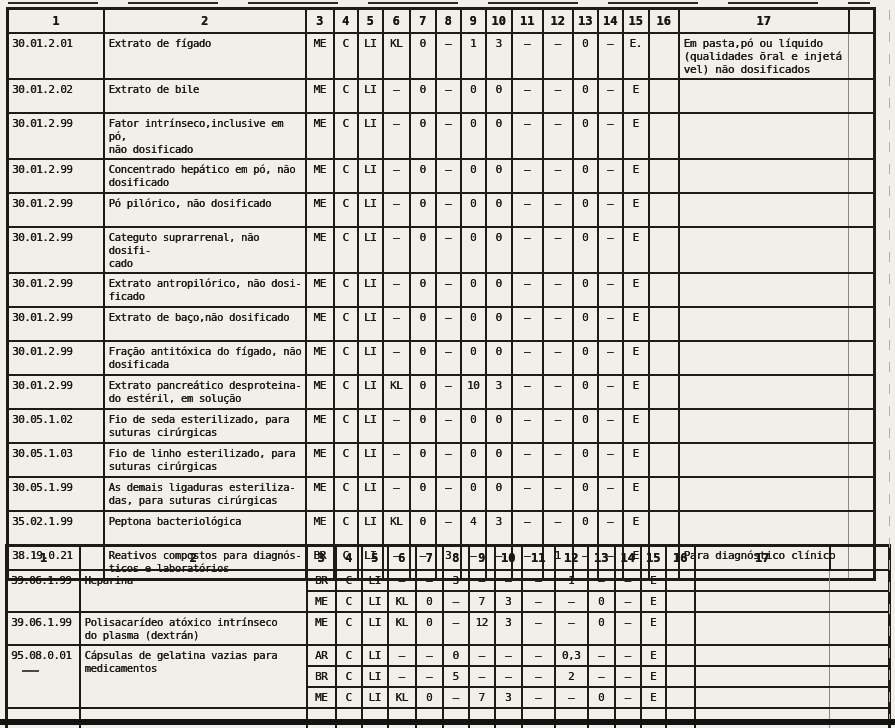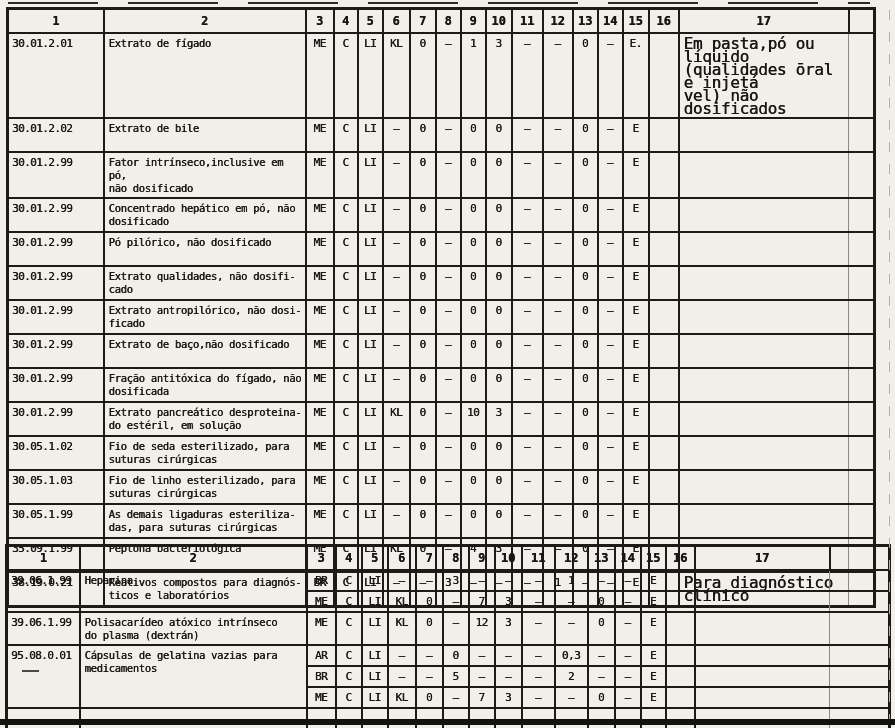--- a/index.html
+++ b/index.html
@@ -17,21 +17,21 @@
     border:2px solid var(--line,#1d1b18);
     color:var(--ink,#191714);
     text-shadow:0.4px 0 0 currentColor;
     overflow:hidden;
   }
   th{font-size:12px;font-weight:bold;padding:2px 0;text-align:center;height:18px;}
   td{vertical-align:top;padding:2px;}
   td.code{font-size:11px;letter-spacing:-0.6px;white-space:nowrap;padding:3px 1px 8px 3px;}
   td.desc{font-size:10.5px;letter-spacing:-0.3px;line-height:13px;white-space:pre-line;padding:3px 1px 2px 4px;}
   td.val{font-size:11px;letter-spacing:-0.5px;text-align:center;padding-top:3px;}
-  td.note{font-size:16px;letter-spacing:-0.3px;line-height:13px;white-space:pre-line;
+  td.note{font-size:11px;letter-spacing:-0.3px;line-height:13px;white-space:pre-line;
           padding:3px 1px 2px 4px;border-right:1px solid #8d8a82;margin-top:44px;}
   td.end{border-left:1px solid #8d8a82;}
   tr.spacer td{height:8px;padding:0;}
   #t1 tbody tr{height:34px;}
   #t2 tbody tr{height:21px;}
   .top-line{position:absolute;left:8px;top:2px;width:862px;height:2px;
     background:repeating-linear-gradient(90deg,#2b2a27 0 90px,transparent 90px 120px);}
   .bottom-bar{position:absolute;left:0;top:719px;width:895px;height:6px;background:#121210;}
   .stray-dash{position:absolute;left:22px;top:670px;width:17px;height:2px;background:#4a4843;}
   .right-edge{position:absolute;left:889px;top:10px;height:710px;width:1px;
@@ -186,21 +186,21 @@
           <td class="val">–</td>
           <td class="val">0</td>
           <td class="val">–</td>
           <td class="val">E</td>
           <td class="val"></td>
           <td class="note"></td>
           <td class="end"></td>
         </tr>
         <tr>
           <td class="code">30.01.2.99</td>
-          <td class="desc">Extrato qualidades, não dosifi-
+          <td class="desc">Categuto suprarrenal, não dosifi-
 cado</td>
           <td class="val">ME</td>
           <td class="val">C</td>
           <td class="val">LI</td>
           <td class="val">–</td>
           <td class="val">0</td>
           <td class="val">–</td>
           <td class="val">0</td>
           <td class="val">0</td>
           <td class="val">–</td>
@@ -352,21 +352,21 @@
           <td class="val">–</td>
           <td class="val">–</td>
           <td class="val">0</td>
           <td class="val">–</td>
           <td class="val">E</td>
           <td class="val"></td>
           <td class="note"></td>
           <td class="end"></td>
         </tr>
         <tr>
-          <td class="code">35.09.1.99</td>
+          <td class="code">35.02.1.99</td>
           <td class="desc">Peptona bacteriológica</td>
           <td class="val">ME</td>
           <td class="val">C</td>
           <td class="val">LI</td>
           <td class="val">KL</td>
           <td class="val">0</td>
           <td class="val">–</td>
           <td class="val">4</td>
           <td class="val">3</td>
           <td class="val">–</td>

